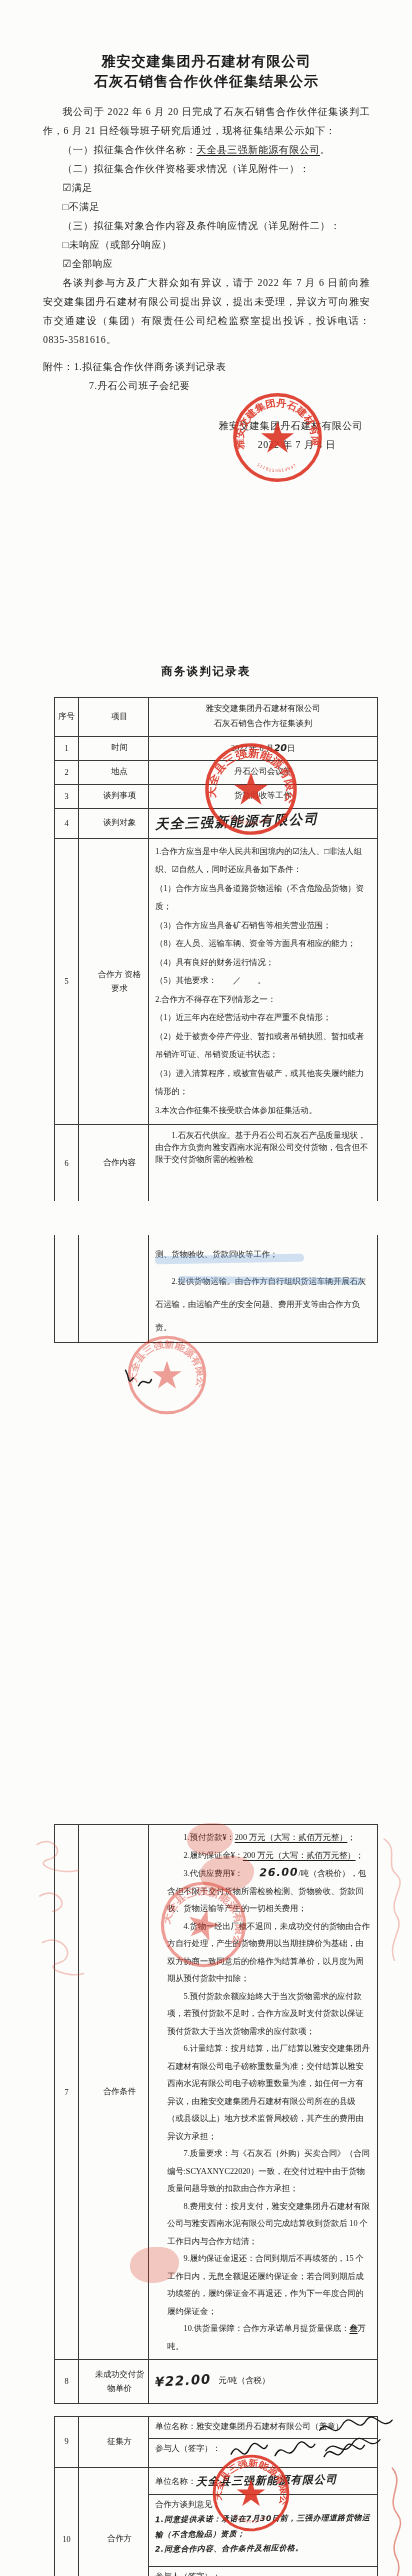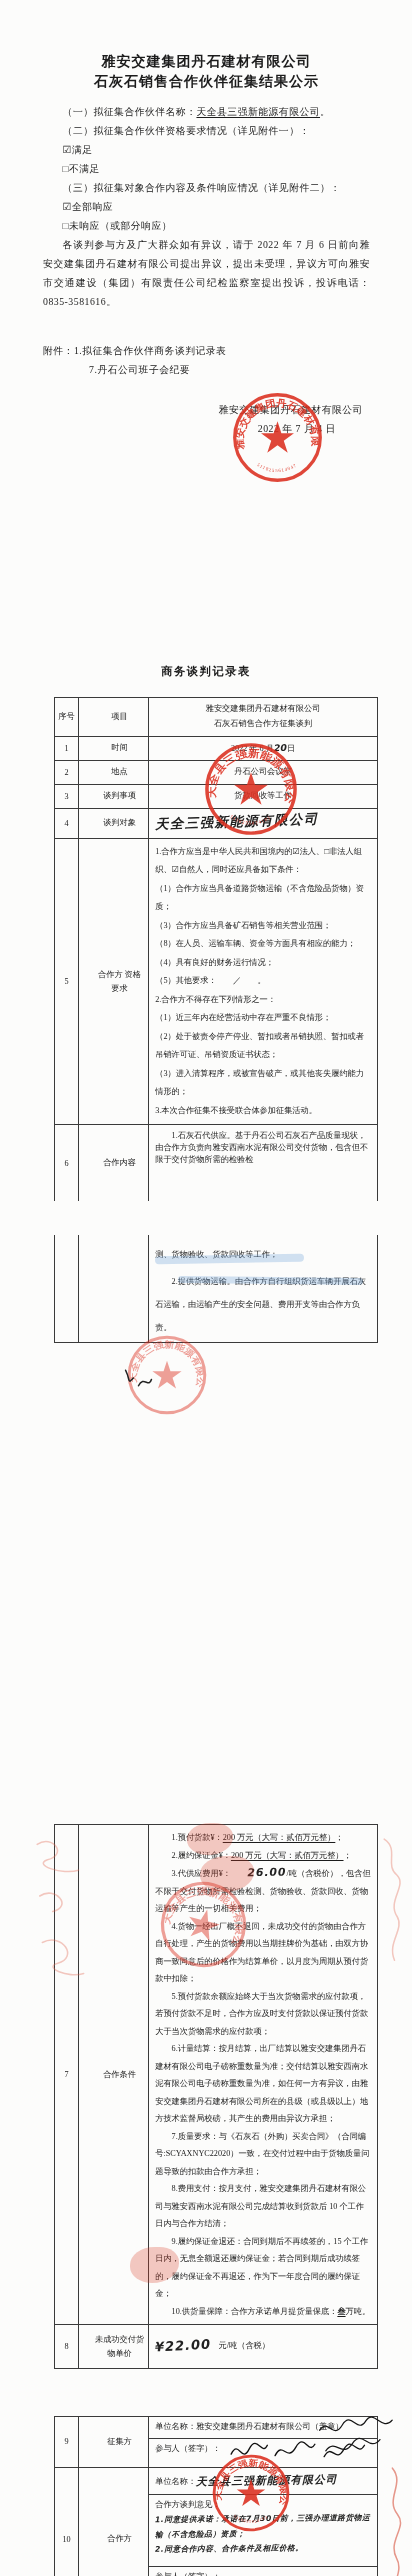--- a/index.html
+++ b/index.html
@@ -7,21 +7,21 @@
   .canvas {
     position:relative; width:412px; height:4078px; margin:0 auto;
     background:#fcfcfb; font-family:"Liberation Serif", serif; color:#1c1c1c;
     overflow:hidden;
   }
   
   .p1 { position:absolute; top:52px; left:43px; width:327px; font-size:9.8px; line-height:19px; letter-spacing:0.5px; text-align:justify; }
   .p1 .doc-title { text-align:center; font-weight:bold; font-size:14px; line-height:19.6px; letter-spacing:1px; margin-bottom:11.3px; }
   .ind { text-indent:2em; }
   .u { text-decoration:underline; text-underline-offset:2.1px; }
-  .atts { margin-top:30px; }
+  .atts { margin-top:8px; }
   .atts .a2 { padding-left:4.7em; }
   .sign-block { margin-top:20.6px; text-align:right; padding-right:7.2px; }
   .sign-block .date { padding-right:27px; }
   
   .stamp { position:absolute; pointer-events:none; }
   .stamp svg { display:block; }
   .faded { opacity:.45; }
   .semi  { opacity:.88; }
   
   .tbl-title { position:absolute; top:664px; left:0; width:412px; text-align:center; font-size:11.3px; font-weight:bold; letter-spacing:1.5px; }
@@ -31,21 +31,21 @@
   .tr { display:flex; border-top:0.8px solid #3a3a3a; align-items:stretch; }
   .tb .tr:first-child { border-top:none; }
   .c-no  { flex:0 0 24px;  display:flex; align-items:center; justify-content:center; border-right:0.8px solid #3a3a3a; font-size:8.2px; }
   .c-lab { flex:0 0 58px; display:flex; align-items:center; justify-content:center; border-right:0.8px solid #3a3a3a; font-size:8.2px; text-align:center; padding:2.1px 3.1px; line-height:1.7;margin-left:12px; }
   .c-val { flex:1; font-size:8.2px; padding:4.1px 6.2px; line-height:18.5px; }
   .c-val.center { display:flex; flex-direction:column; justify-content:center; text-align:center; line-height:1.8; }
   .c-col { flex:1; display:flex; flex-direction:column; }
   .sub { border-top:0.8px solid #3a3a3a; padding:3.1px 6.2px; font-size:8.2px; line-height:1.8; position:relative; }
   .c-col .sub:first-child { border-top:none; }
   .lines p { margin:0; }
-  .tight { line-height:17.5px; }
+  .tight { line-height:17.5px;margin-left:12px; }
   
   .hand { font-family:"DejaVu Sans", sans-serif; font-style:italic; font-weight:600; display:inline-block; transform:rotate(-1.5deg); color:#222; }
   .hand-big   { font-size:13.4px; transform:rotate(-2deg); letter-spacing:1.5px; }
   .hand-mid   { font-size:10.8px; transform:rotate(-1deg); letter-spacing:1px; }
   .hand-price { font-size:13px; transform:rotate(-3deg); letter-spacing:1px; }
   .hand-small { font-size:7.7px; line-height:1.9; letter-spacing:0.5px; transform:rotate(-.6deg); }
   .hand-num { font-size:9.3px; }
   
   .hilite { position:absolute; background:rgba(105,160,215,.30); border-radius:4.1px; }
   .smudge { position:absolute; background:rgba(215,60,40,.28); border-radius:50% 40% 55% 45%; filter:blur(0.5px); }
@@ -54,27 +54,28 @@
 </head>
 <body>
 
 <div class="canvas">
 
   <div class="p1">
     <div class="doc-title">
       <div>雅安交建集团丹石建材有限公司</div>
       <div>石灰石销售合作伙伴征集结果公示</div>
     </div>
+    <p class="ind">我公司于 2022 年 6 月 20 日完成了石灰石销售合作伙伴征集谈判工作，6 月 21 日经领导班子研究后通过，现将征集结果公示如下：</p>
     <p class="ind"><span>（一）拟征集合作伙伴名称：</span><span class="u">天全县三强新能源有限公司</span><span>。</span></p>
     <p class="ind">（二）拟征集合作伙伴资格要求情况（详见附件一）：</p>
     <p class="ind">☑满足</p>
     <p class="ind">□不满足</p>
     <p class="ind">（三）拟征集对象合作内容及条件响应情况（详见附件二）：</p>
+    <p class="ind">□未响应（或部分响应）</p>
     <p class="ind">☑全部响应</p>
-    <p class="ind">□未响应（或部分响应）</p>
     <p class="ind">各谈判参与方及广大群众如有异议，请于 2022 年 7 月 6 日前向雅安交建集团丹石建材有限公司提出异议，提出未受理，异议方可向雅安市交通建设（集团）有限责任公司纪检监察室提出投诉，投诉电话：0835-3581616。</p>
     <div class="atts">
       <p><span>附件：</span><span>1.拟征集合作伙伴商务谈判记录表</span></p>
       <p class="a2">7.丹石公司班子会纪要</p>
     </div>
     <div class="sign-block">
       <p>雅安交建集团丹石建材有限公司</p>
       <p class="date">2022 年 7 月 4 日</p>
     </div>
   </div>

